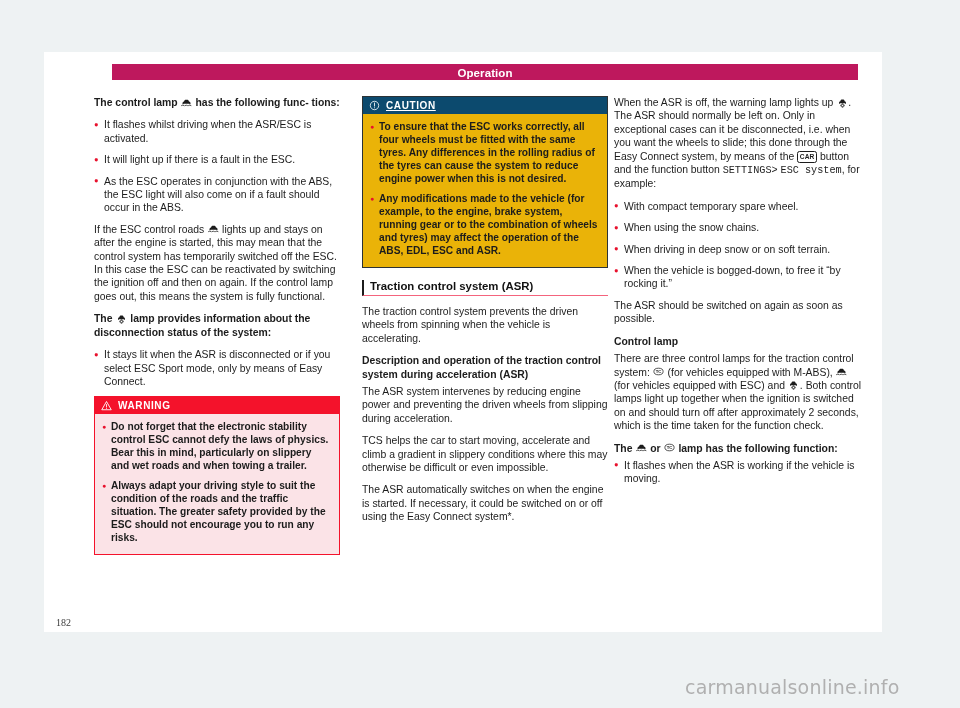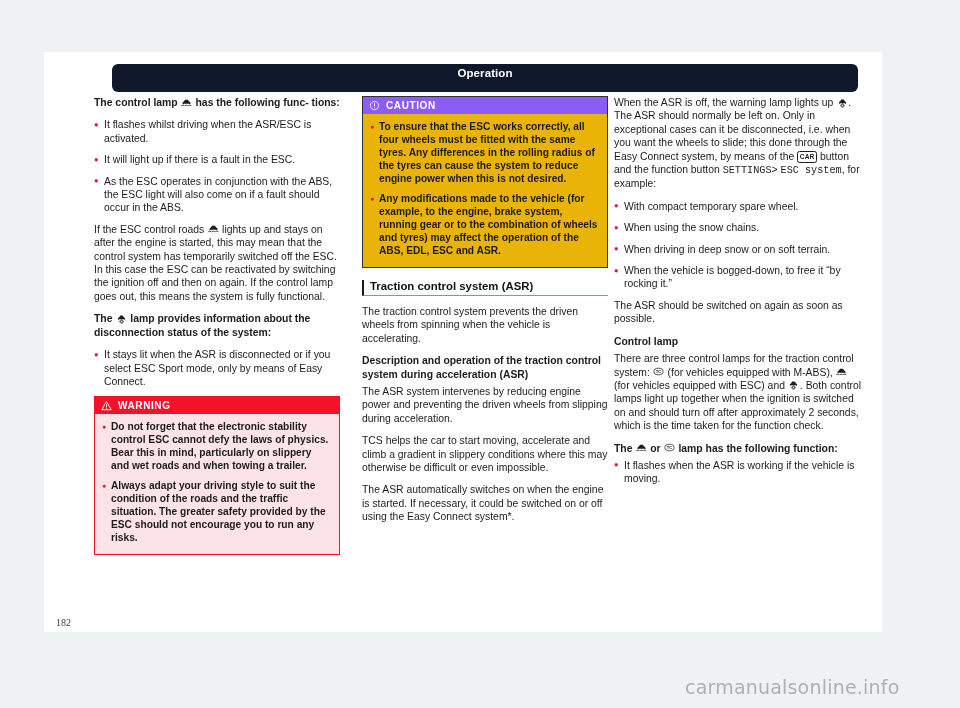--- a/index.html
+++ b/index.html
@@ -24,23 +24,22 @@
     height: 580px;
     background: #ffffff;
   }
 
   
   #header-bar {
     position: absolute;
     left: 112px;
     top: 64px;
     width: 746px;
-    height: 28px;
-    background: #0f172a;
-    border-radius: 6px;
+    height: 16px;
+    background: #be185d;
   }
   #header-title {
     color: #ffffff;
     font-size: 11.5px;
     font-weight: 600;
     text-align: center;
     line-height: 18px;
     letter-spacing: .1px;
   }
 
@@ -118,21 +117,21 @@
   .note-head {
     height: 17px;
     display: flex;
     align-items: center;
     padding-left: 6px;
     color: #ffffff;
     font-size: 10px;
     font-weight: bold;
     letter-spacing: .6px;
   }
-  .caution .note-head { background: #8b5cf6; }
+  .caution .note-head { background: #0c4a6e; text-decoration: underline; }
   .warning .note-head { background: #f4122b; }
   .note-head .nh-icon {
     display: inline-block;
     width: 11px; height: 11px;
     margin-right: 6px;
   }
   .note-head .nh-icon svg { display:block; width:11px; height:11px; }
   .note-body {
     background: #fbe4e8;
     padding: 6px 7px 3px 7px;

